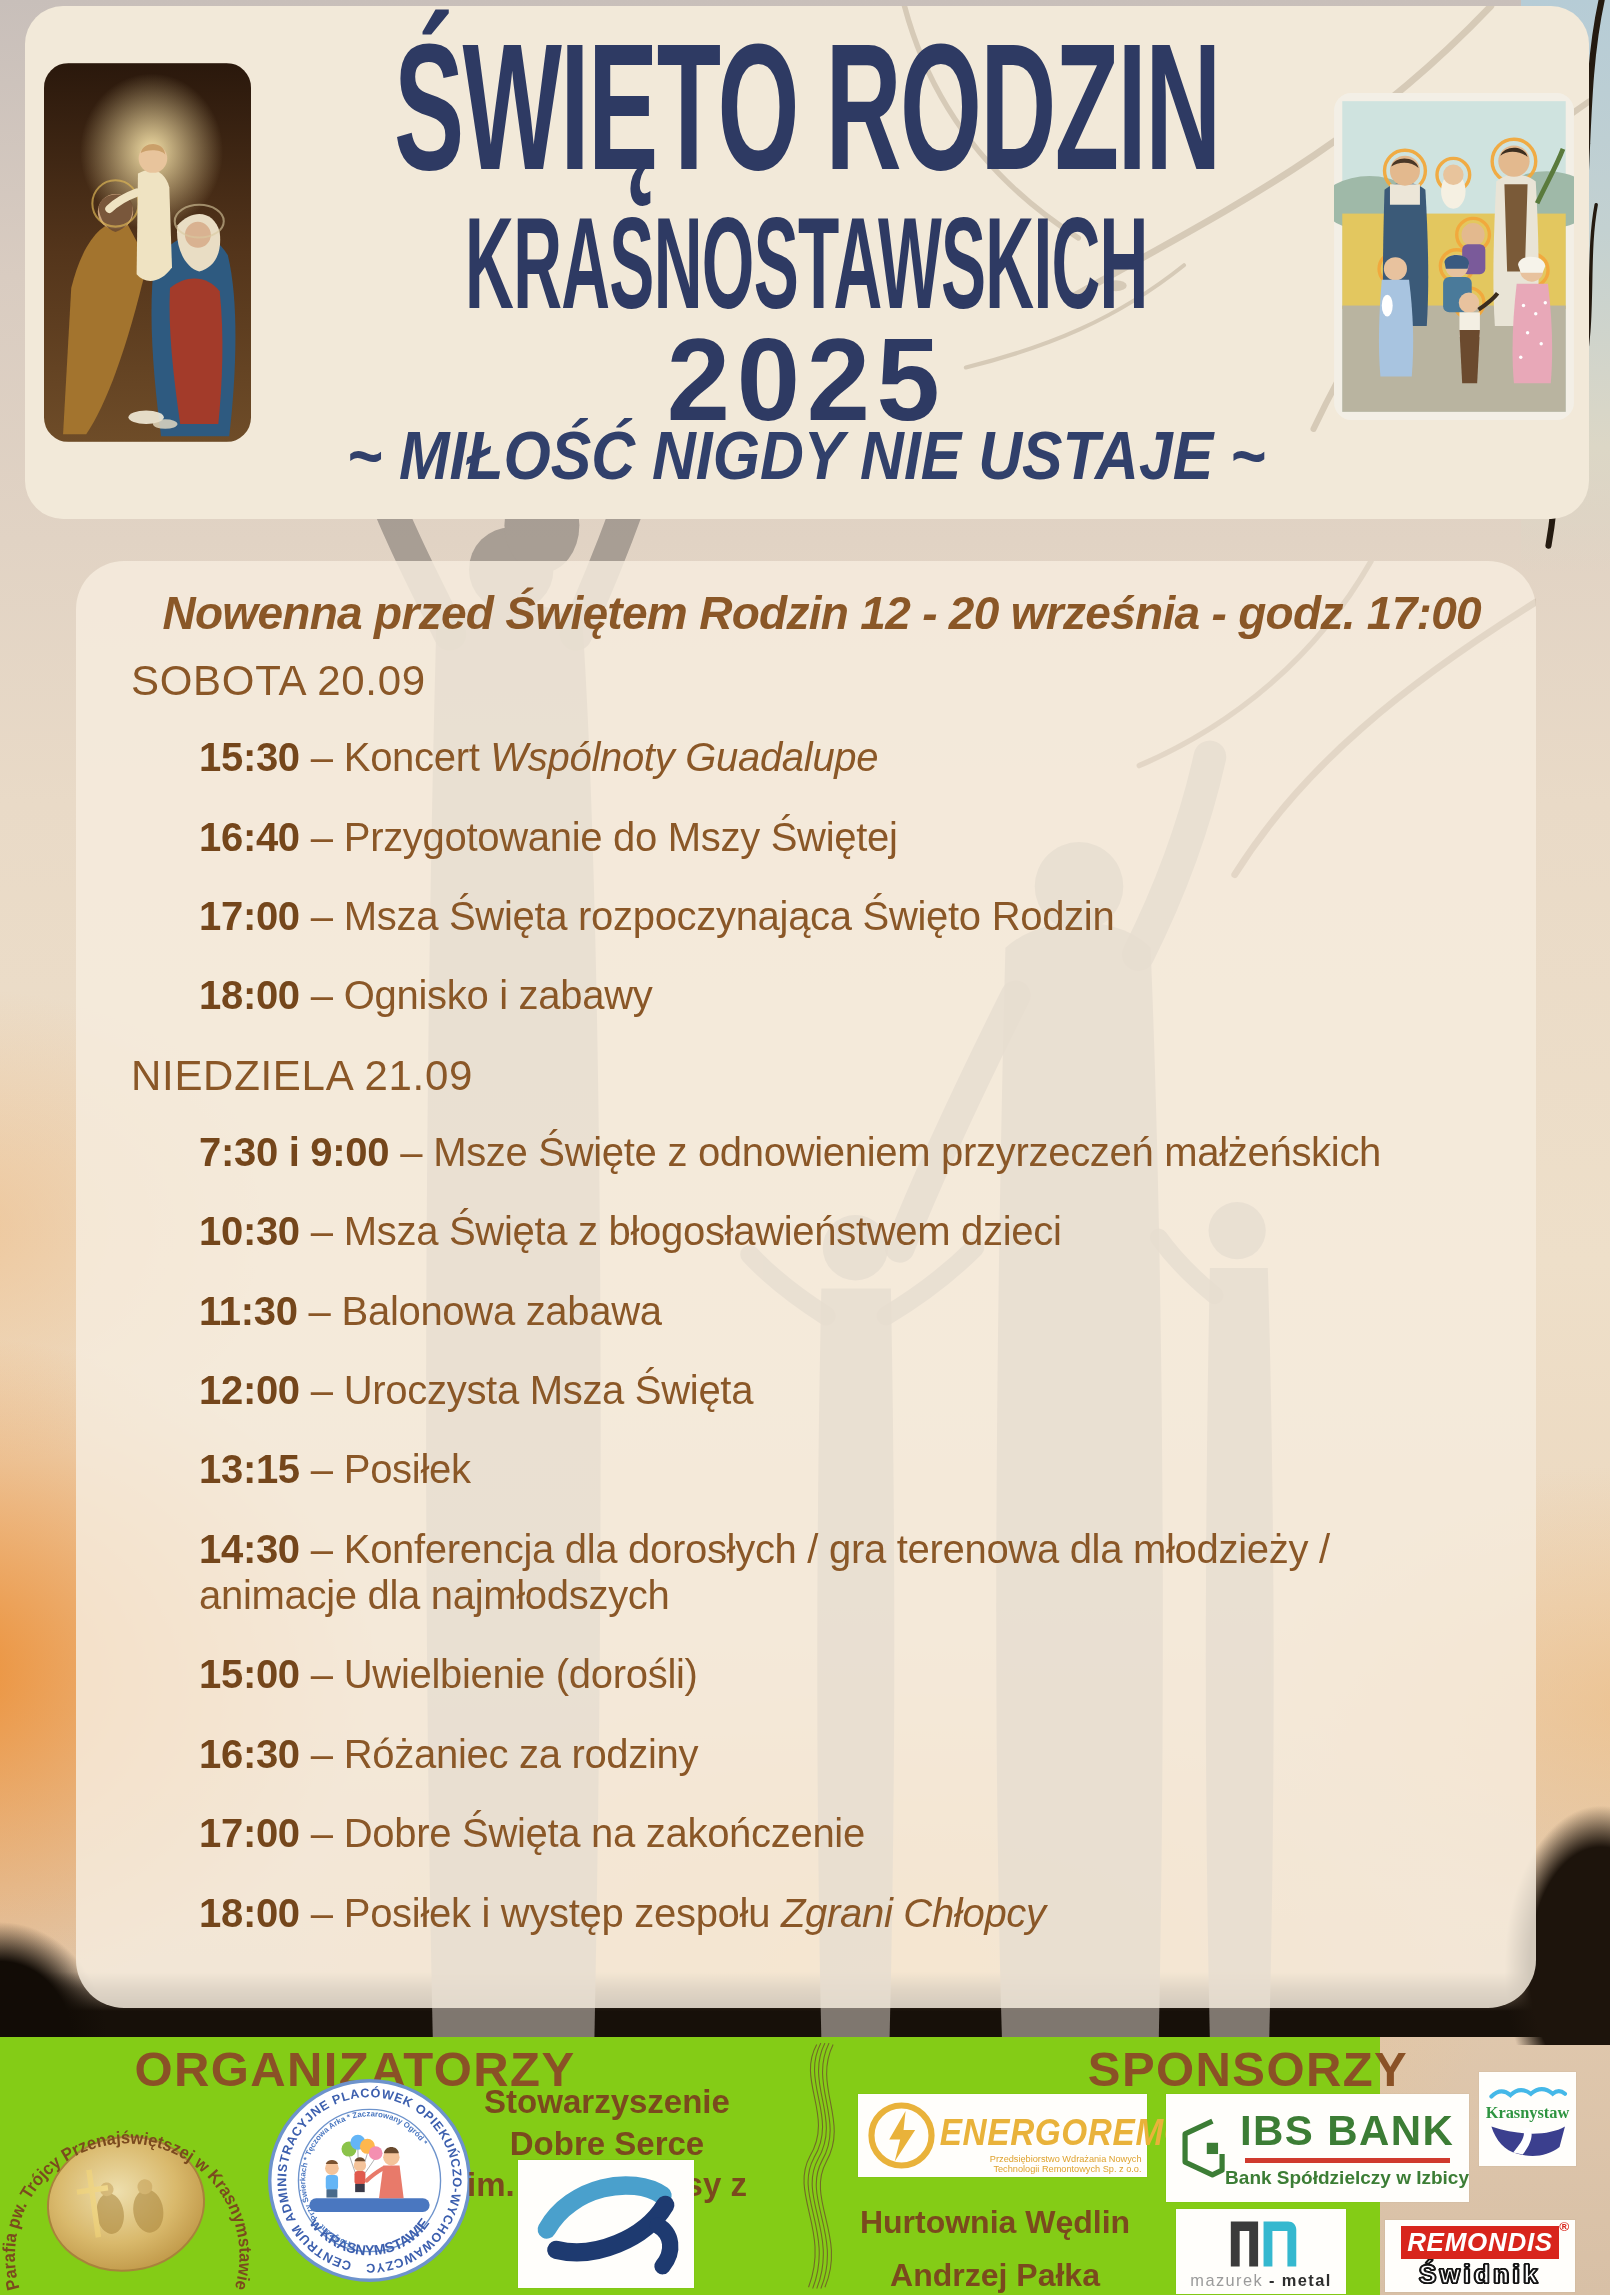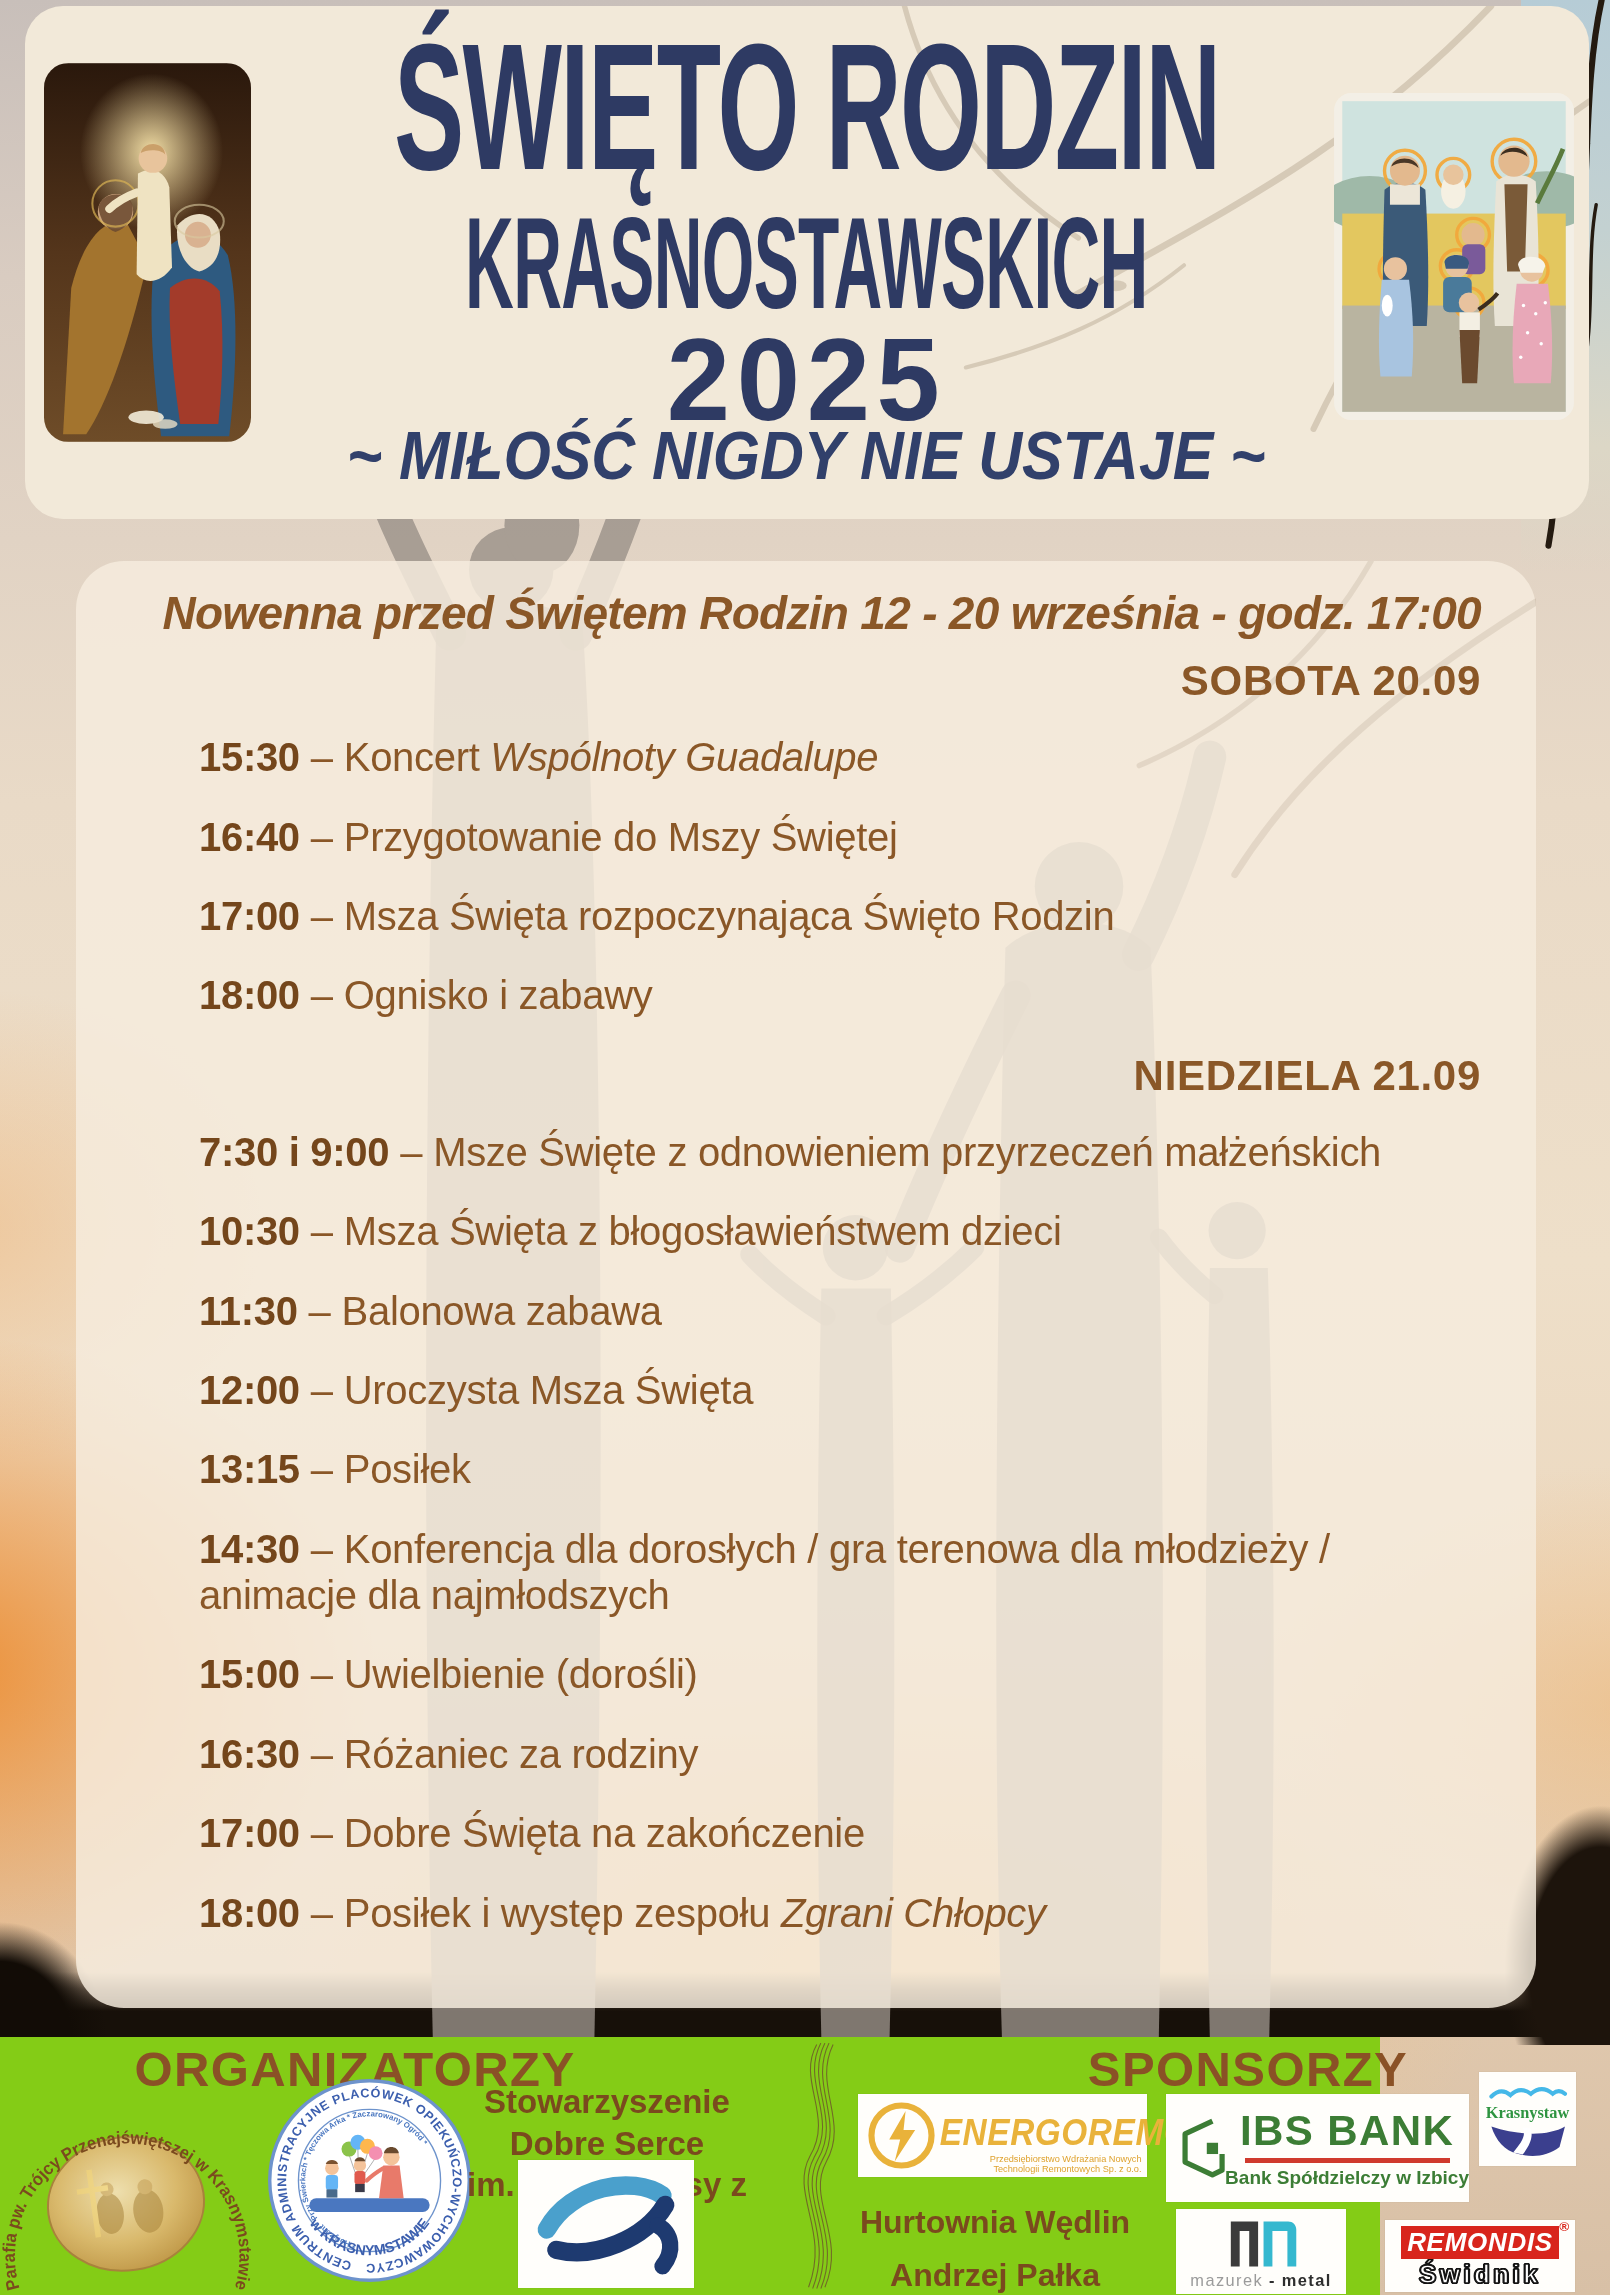--- a/index.html
+++ b/index.html
@@ -48,21 +48,21 @@
   .t3{top:316px;font-size:116px;}
   .t3 .sq{transform:scaleX(.98);letter-spacing:6.8px;}
   .motto{top:415px;font-size:69px;font-style:italic;color:#31406b;}
   .motto .sq{transform:scaleX(.88);letter-spacing:0px;}
   .holy{position:absolute;left:19px;top:57px;width:207px;height:379px;border-radius:24.5px;overflow:hidden;}
   .ulma{position:absolute;left:1309px;top:87px;width:240px;height:327px;border-radius:17.7px;overflow:hidden;background:#f1ece0;}
 
   
   .sched{position:relative;height:100%;box-sizing:border-box;padding:24.5px 55px 0 55px;color:#8a5727;}
   .intro{text-align:right;font-size:46px;font-weight:bold;font-style:italic;letter-spacing:-0.7px;}
-  .dayhdr{text-align:right;font-size:42px;font-weight:bold;margin-top:17.7px;letter-spacing:0.7px;}
+  .dayhdr{text-align:left;font-size:42px;font-weight:normal;margin-top:17.7px;letter-spacing:0.7px;}
   .rows{margin-top:29px;}
   .row{font-size:40px;line-height:1.16;margin:0 0 33px 68px;letter-spacing:-0.3px;}
   .row .tm{font-weight:bold;color:#74461b;}
   .row .dash{margin:0 11px;}
   .row .it{font-style:italic;}
 
   
   .sec-hdr{position:absolute;text-align:center;font-size:49px;font-weight:bold;color:#8a5126;letter-spacing:1.4px;}
   .org-hdr{left:123px;top:4.1px;width:464px;}
   .spon-hdr{left:1016px;top:4.1px;width:464px;}

